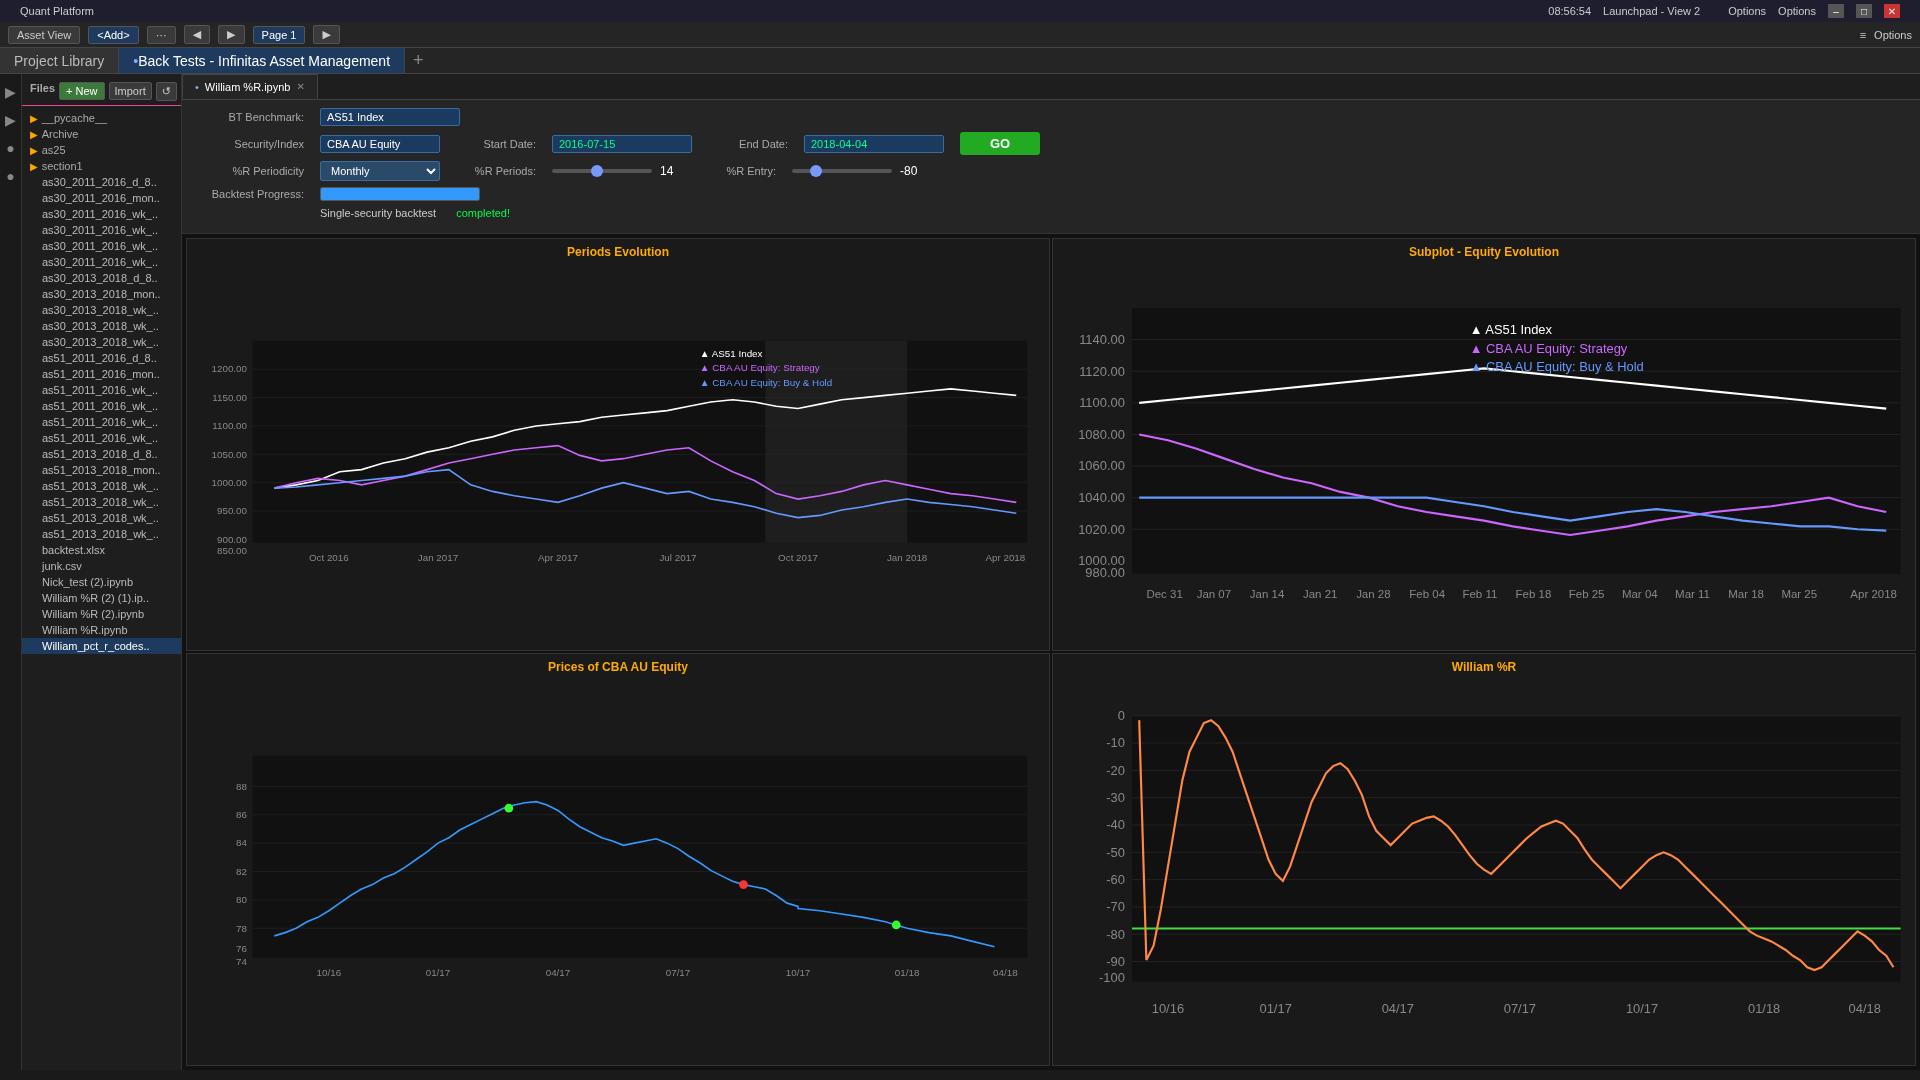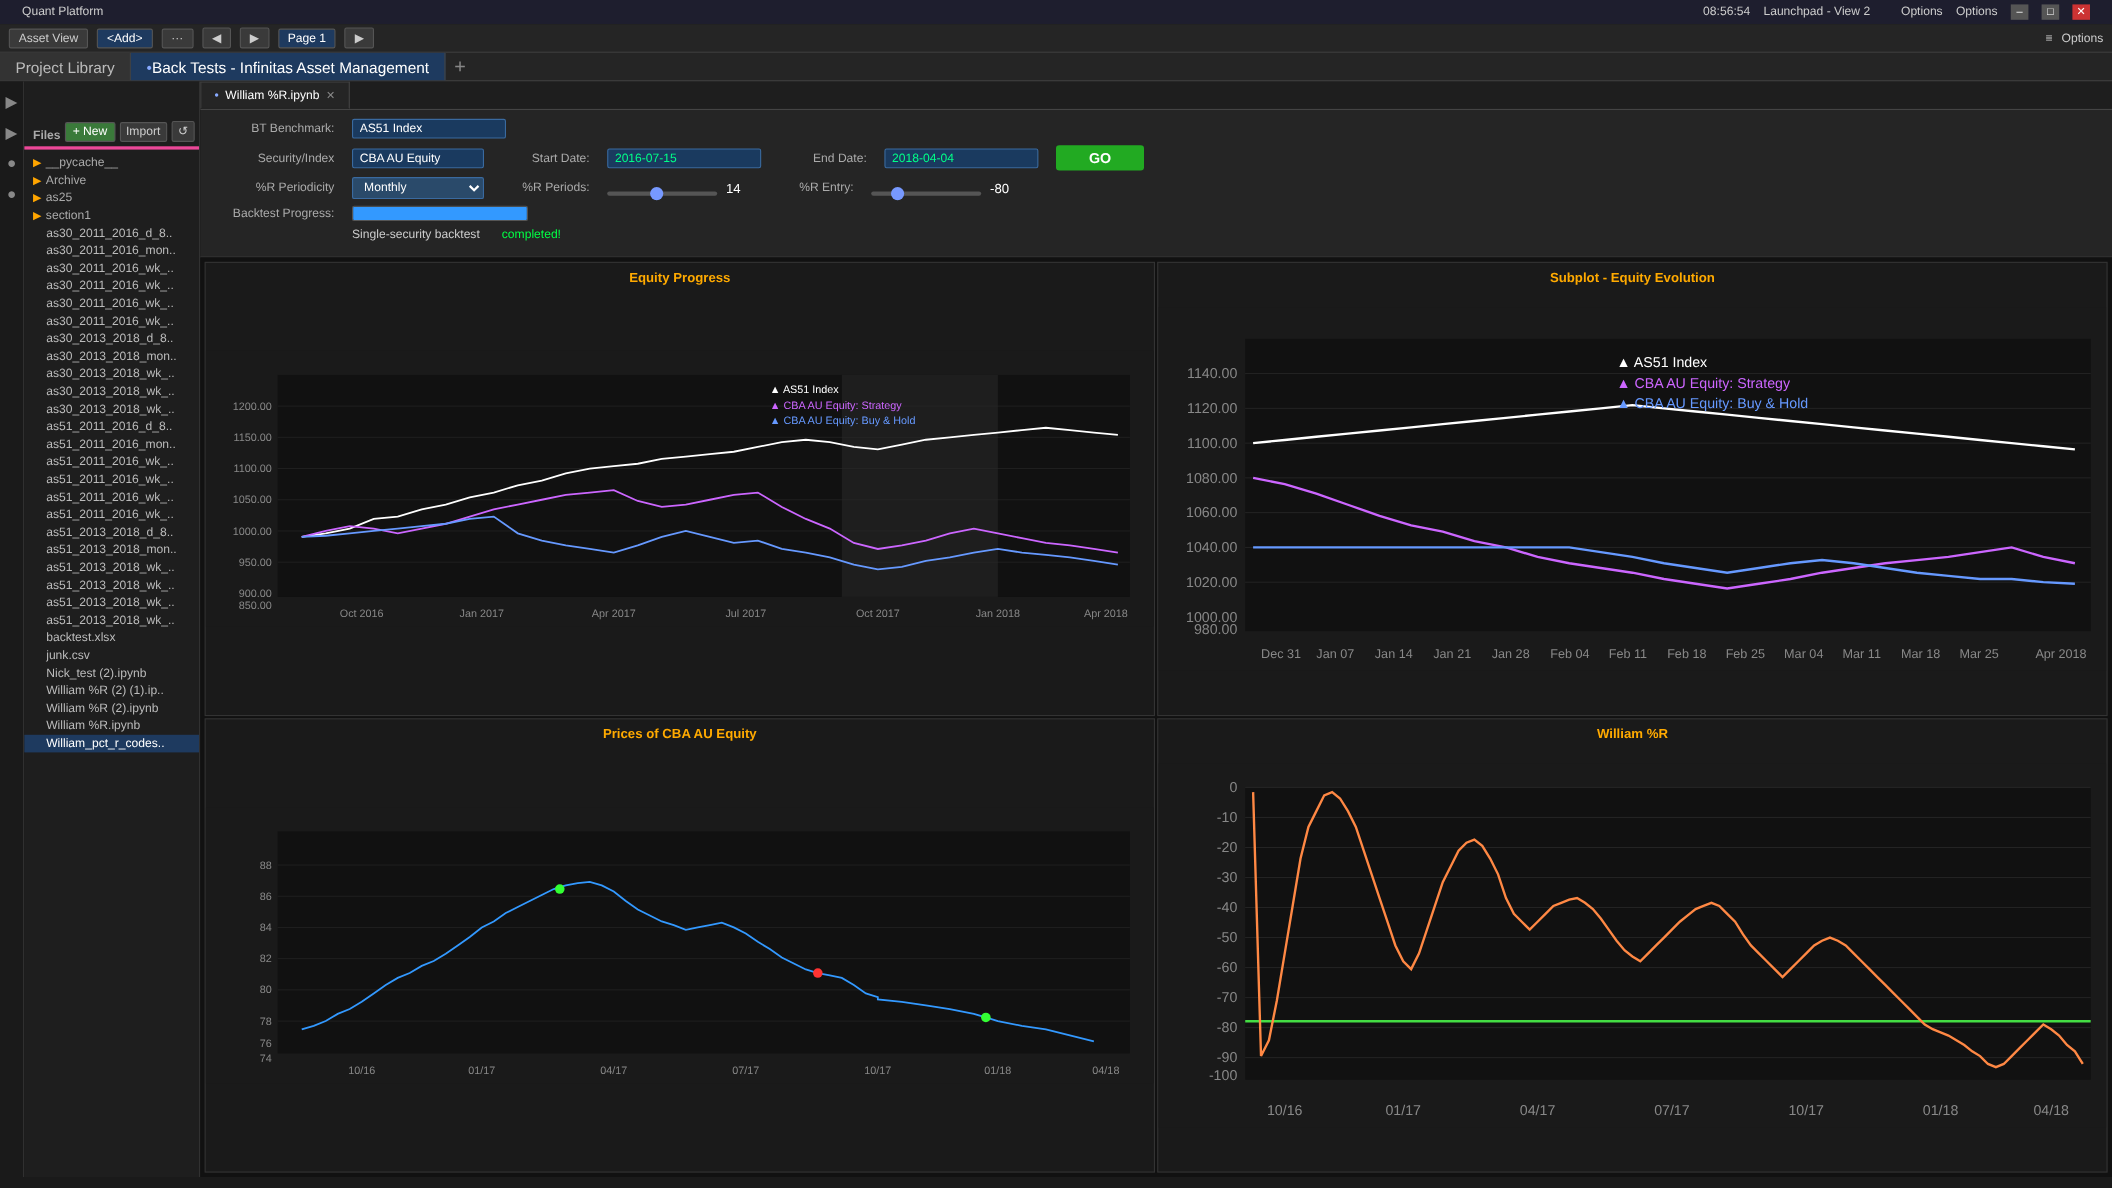--- a/index.html
+++ b/index.html
@@ -5,40 +5,40 @@
     * { box-sizing: border-box; margin: 0; padding: 0; }
     body { background: #1a1a1a; color: #ccc; font-family: 'Segoe UI', Arial, sans-serif; font-size: 12px; width: 1920px; height: 1080px; overflow: hidden; }
     .toolbar-btn { background: #3a3a3a; border: 1px solid #555; color: #ccc; padding: 2px 8px; cursor: pointer; font-size: 11px; border-radius: 2px; }
     .toolbar-btn.active { background: #1e3a5f; color: #fff; }
 
     
     #main { display: flex; height: calc(1080px - 22px - 32px - 30px); }
 
     
     #sidebar { width: 160px; background: #1e1e1e; border-right: 1px solid #333; overflow-y: auto; padding: 4px 0; flex-shrink: 0; }
-    #sidebar-header { padding: 4px 8px; display: flex; align-items: flex-end; gap: 4px; border-bottom: 3px solid #ec4899; margin-bottom: 4px; margin-top: 28px; }
+    #sidebar-header { padding: 4px 8px; display: flex; align-items: flex-start; gap: 4px; border-bottom: 1px solid #ec4899; margin-bottom: 4px; }
     .sidebar-btn { background: #3a7a3a; border: 1px solid #555; color: #fff; padding: 2px 6px; cursor: pointer; font-size: 11px; border-radius: 2px; display: flex; align-items: center; gap: 3px; }
     .sidebar-icon-btn { background: #3a3a3a; border: 1px solid #555; color: #ccc; padding: 2px 5px; cursor: pointer; font-size: 11px; border-radius: 2px; }
     .sidebar-folder { padding: 2px 4px 2px 8px; cursor: pointer; color: #aaa; display: flex; align-items: center; gap: 4px; font-size: 11px; }
     .sidebar-file { padding: 2px 4px 2px 20px; cursor: pointer; color: #bbb; font-size: 11px; white-space: nowrap; overflow: hidden; text-overflow: ellipsis; }
     .sidebar-file.selected { background: #1e3a5f; color: #fff; }
     .folder-icon { color: #ffa500; font-size: 10px; }
 
     
     #content { flex: 1; display: flex; flex-direction: column; overflow: hidden; }
 
     
     #control-panel { background: #252525; padding: 8px 12px; border-bottom: 1px solid #333; }
     .control-row { display: flex; align-items: center; gap: 16px; margin-bottom: 6px; }
     .control-label { color: #aaa; font-size: 11px; min-width: 110px; text-align: right; }
     .control-input { background: #1a3a5f; border: 1px solid #3a6a9f; color: #fff; padding: 2px 6px; font-size: 11px; border-radius: 2px; min-width: 120px; }
     .control-input-date { background: #1a3a5f; border: 1px solid #3a6a9f; color: #00ff88; padding: 2px 6px; font-size: 11px; border-radius: 2px; min-width: 130px; }
     .control-select { background: #2a4a6a; border: 1px solid #3a6a9f; color: #fff; padding: 2px 6px; font-size: 11px; border-radius: 2px; min-width: 120px; }
     .go-btn { background: #22aa22; border: none; color: #fff; padding: 4px 30px; font-size: 13px; font-weight: bold; border-radius: 3px; cursor: pointer; }
-    .slider-container { display: flex; align-items: flex-end; gap: 8px; }
+    .slider-container { display: flex; align-items: center; gap: 8px; }
     .slider { -webkit-appearance: none; width: 100px; height: 4px; background: #555; border-radius: 2px; outline: none; }
     .slider::-webkit-slider-thumb { -webkit-appearance: none; width: 12px; height: 12px; background: #7799ff; border-radius: 50%; cursor: pointer; }
     .slider-val { color: #fff; min-width: 30px; }
     .progress-bar-container { width: 160px; height: 14px; background: #333; border: 1px solid #555; border-radius: 2px; overflow: hidden; }
     .progress-bar-fill { height: 100%; background: #3399ff; }
     .completed-text { color: #00ff44; font-size: 11px; }
     .normal-text { color: #ccc; font-size: 11px; }
 
     
     #charts-area { flex: 1; display: grid; grid-template-columns: 1fr 1fr; grid-template-rows: 1fr 1fr; gap: 2px; background: #111; padding: 4px; overflow: hidden; }
@@ -238,21 +238,21 @@
       <div class="control-row">
         <span style="width:110px;"></span>
         <span class="normal-text">Single-security backtest</span>
         <span class="completed-text" style="margin-left:4px;">completed!</span>
       </div>
     </div>
 
     <div id="charts-area">
 
       <div class="chart-container">
-        <div class="chart-title">Equity Progress</div>
+        <div class="chart-title">Periods Evolution</div>
         <svg class="chart-svg" viewBox="0 0 790 230">
 
           <rect width="790" height="230" fill="#1a1a1a"></rect>
 
           <rect x="60" y="20" width="710" height="185" fill="#111"></rect>
 
           <rect x="530" y="20" width="130" height="185" fill="#333" opacity="0.4"></rect>
 
           <line x1="60" y1="46" x2="770" y2="46" stroke="#2a2a2a" stroke-width="0.5"></line>
           <line x1="60" y1="72" x2="770" y2="72" stroke="#2a2a2a" stroke-width="0.5"></line>

